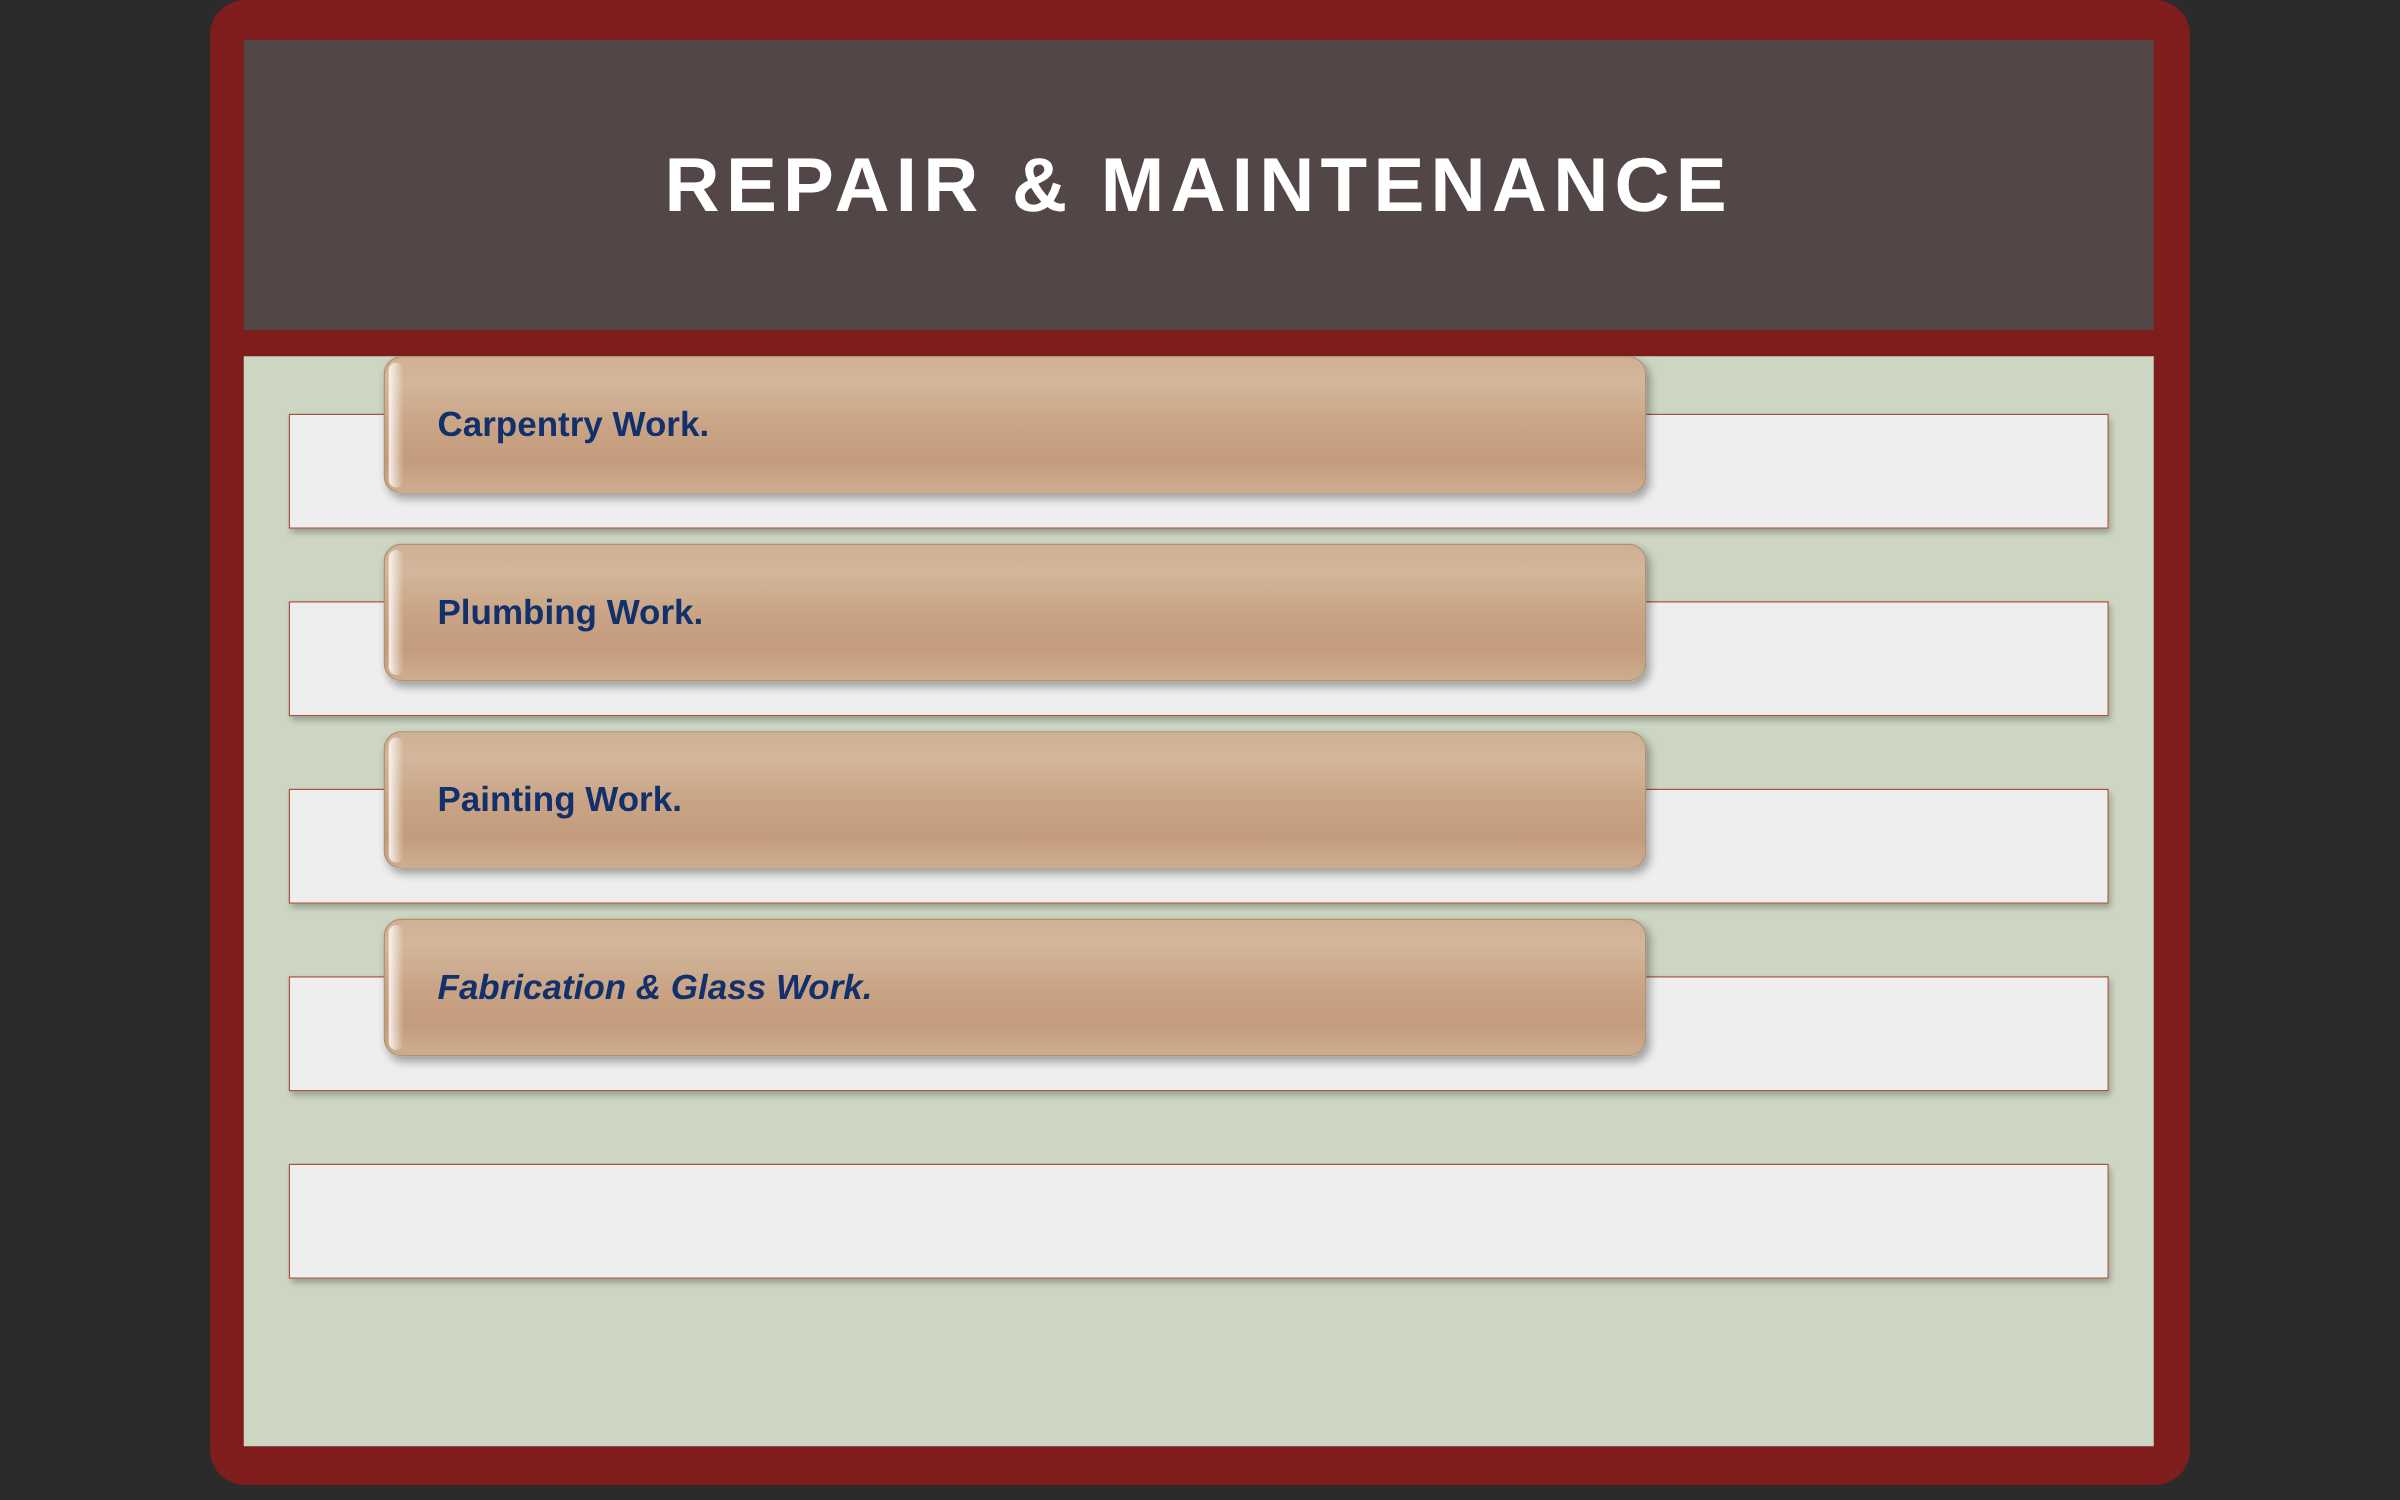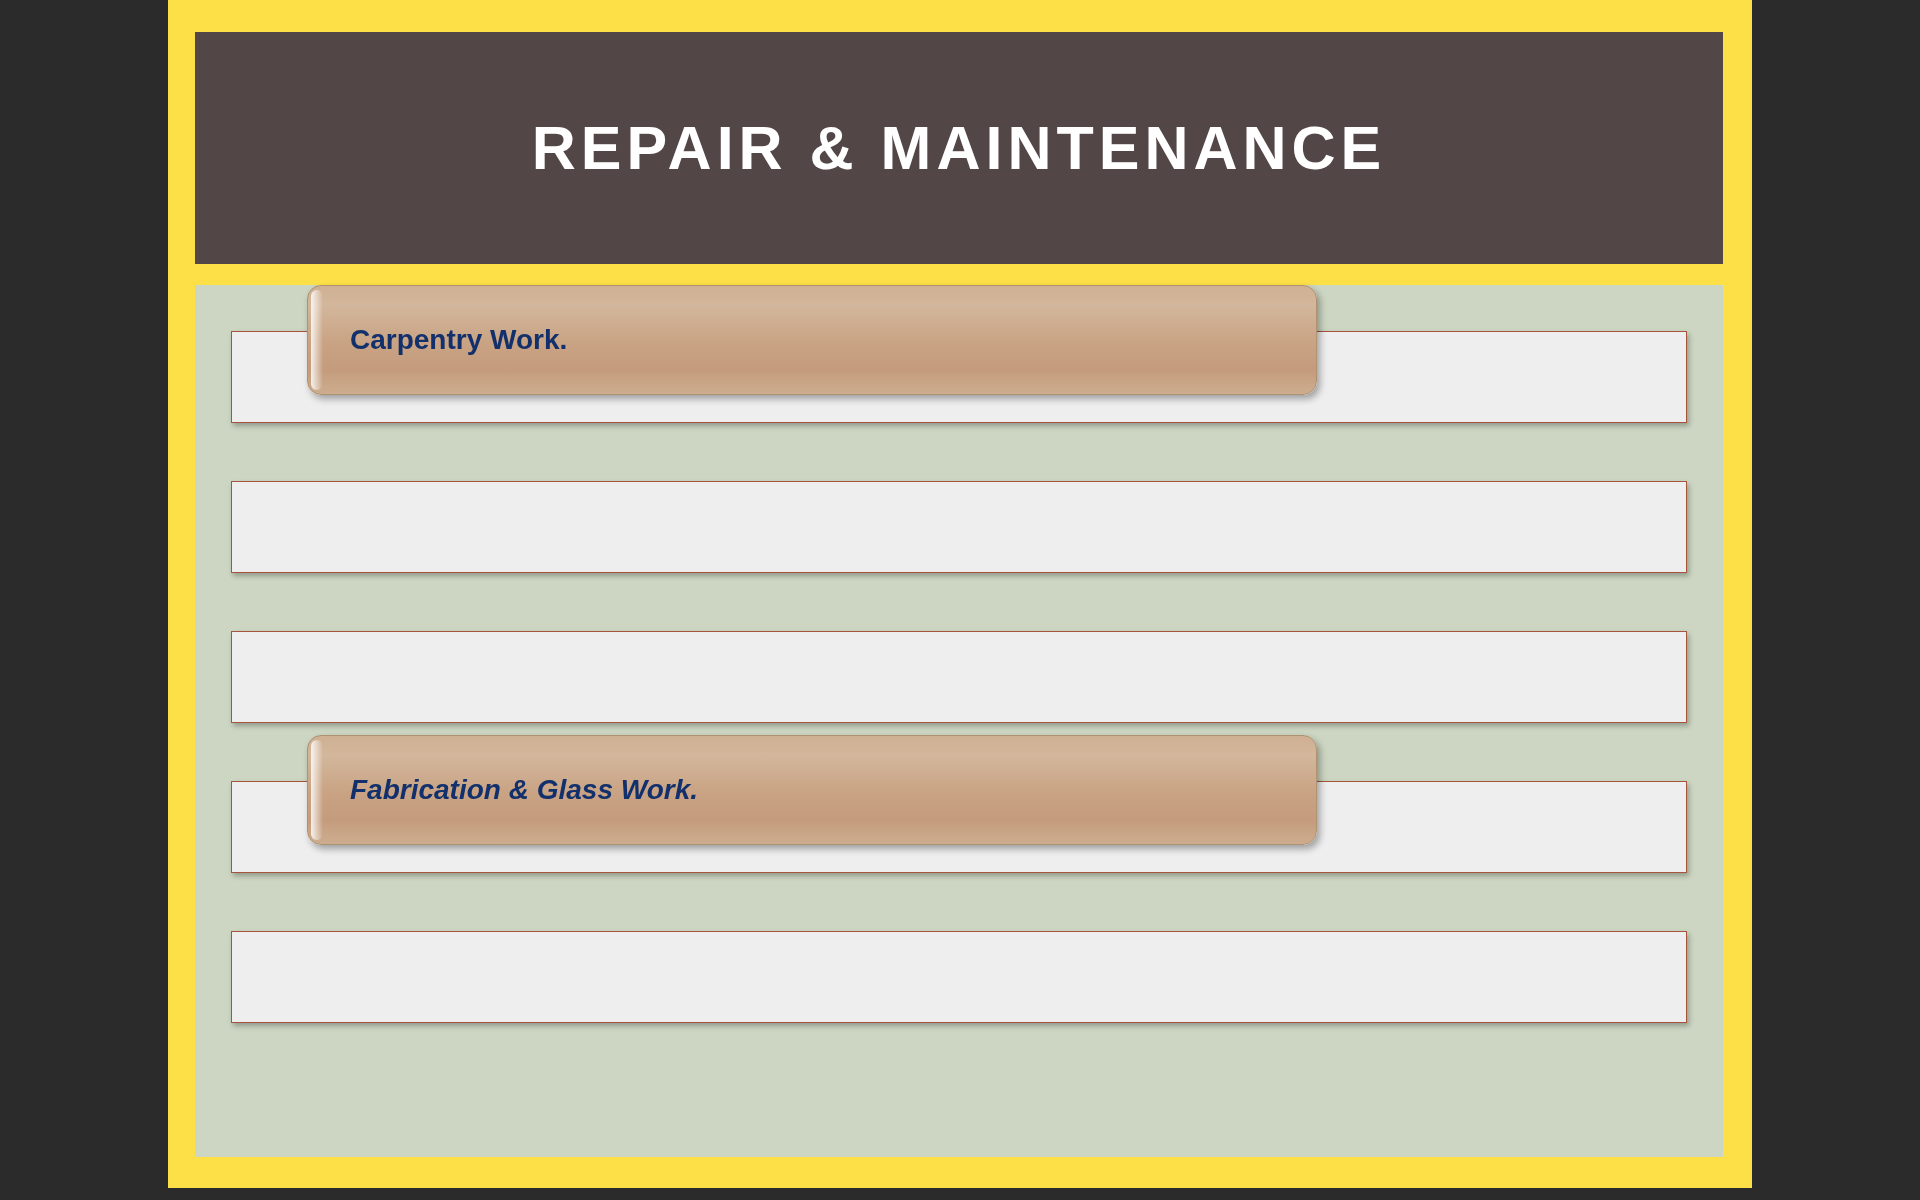--- a/index.html
+++ b/index.html
@@ -11,22 +11,23 @@
     font-family: "Liberation Sans", sans-serif;
     overflow: hidden;
   }
 
   #slide-frame {
     position: absolute;
     left: 168px;
     top: 0px;
     width: 1584px;
     height: 1188px;
-    background: #fde047;
+    background: #7f1d1d;
     box-sizing: border-box;
+    border-radius: 28px;
   }
 
   #title-band {
     position: absolute;
     left: 27px;
     top: 32px;
     width: 1528px;
     height: 232px;
     background: #534646;
     display: flex;
@@ -130,24 +131,30 @@
 
     <div class="row" style="top:0px;">
       <div class="shelf"></div>
       <div class="label-block">
         <span class="label-text">Carpentry Work.</span>
       </div>
     </div>
 
     <div class="row" style="top:150px;">
       <div class="shelf"></div>
+      <div class="label-block">
+        <span class="label-text">Plumbing Work.</span>
+      </div>
     </div>
 
     <div class="row" style="top:300px;">
       <div class="shelf"></div>
+      <div class="label-block">
+        <span class="label-text">Painting Work.</span>
+      </div>
     </div>
 
     <div class="row" style="top:450px;font-style:italic;">
       <div class="shelf"></div>
       <div class="label-block">
         <span class="label-text">Fabrication &amp; Glass Work.</span>
       </div>
     </div>
 
     <div class="row" style="top:600px;">

